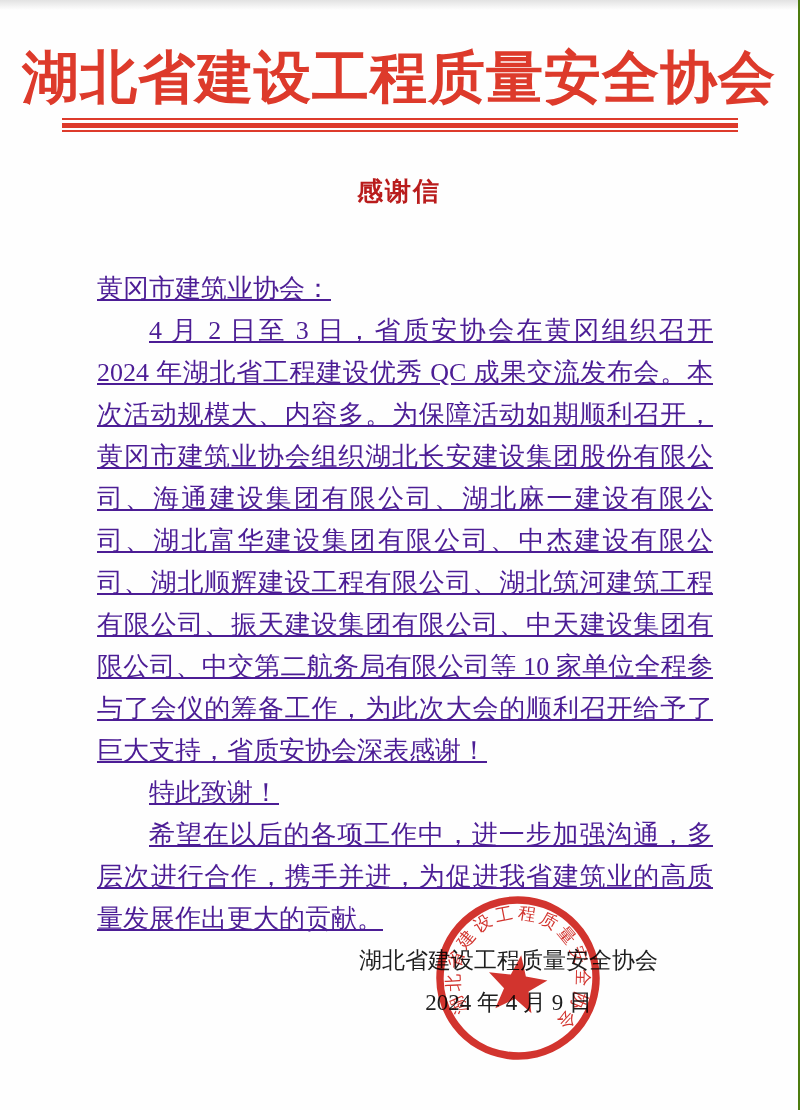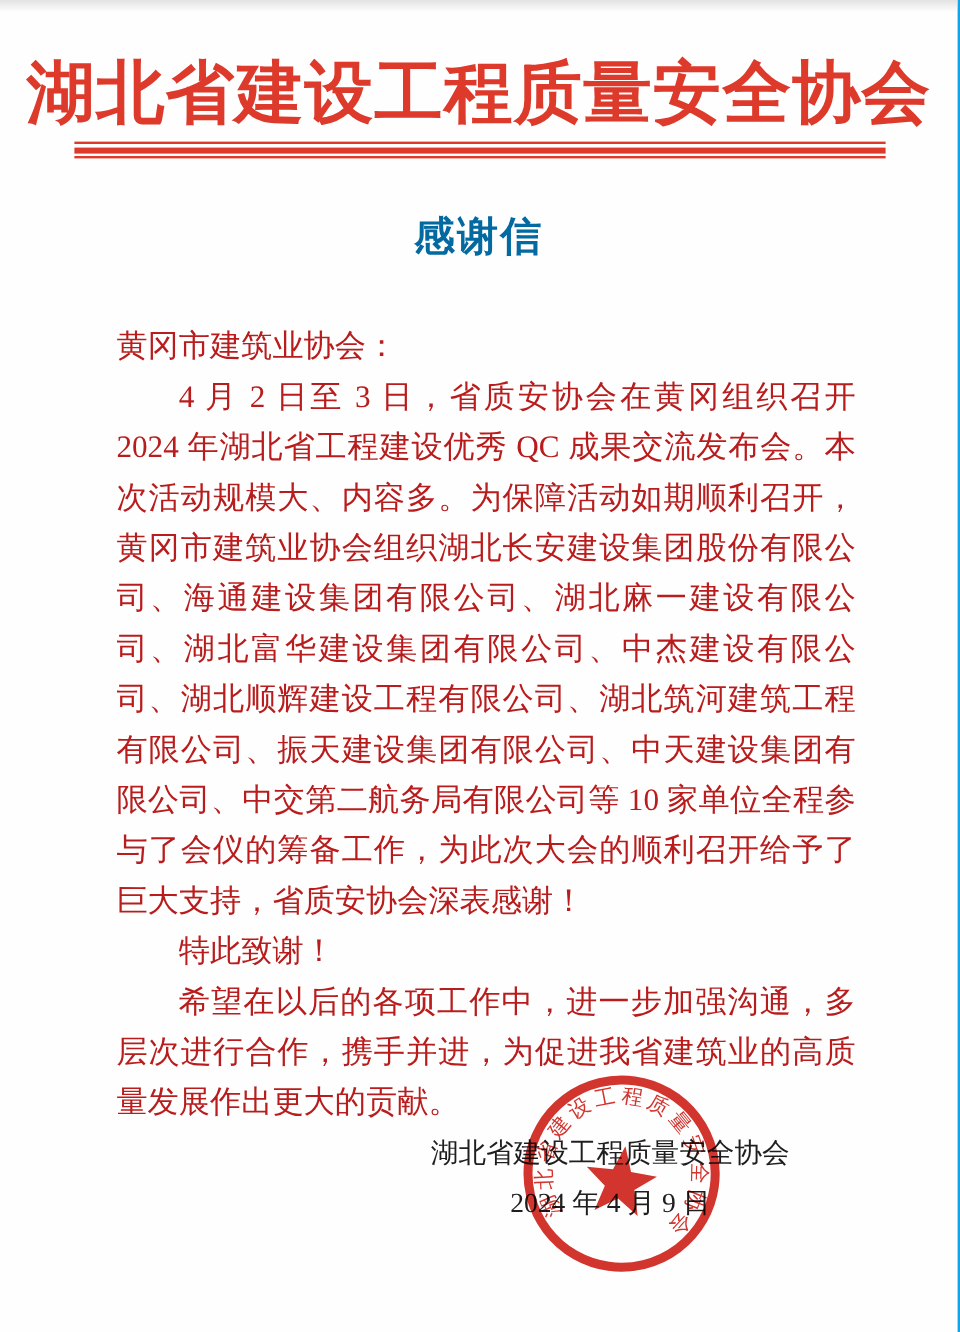--- a/index.html
+++ b/index.html
@@ -5,21 +5,21 @@
   * { margin: 0; padding: 0; box-sizing: border-box; }
   html, body { background: #e9e9e9; }
   .page {
     position: relative;
     width: 800px;
     height: 1110px;
     margin: 0 auto;
     background: #fefefe;
     overflow: hidden;
     font-family: "Liberation Serif", "DejaVu Serif", serif;
-    border-right: 2px solid #0ea5e9;
+    border-right: 2px solid #4d7c0f;
     padding-left: 42px;
   }
   .page::before {
     content: "";
     position: absolute;
     left: 0; top: 0; right: 0; height: 10px;
     background: linear-gradient(to bottom, #e2e2e2, rgba(255,255,255,0));
     pointer-events: none;
   }
   .header-title {
@@ -39,34 +39,35 @@
   }
   .divider .l1 { height: 2px; background: #dd3a2b; }
   .divider .g1 { height: 3px; }
   .divider .l2 { height: 5px; background: #dd3a2b; }
   .divider .g2 { height: 2px; }
   .divider .l3 { height: 2px; background: #dd3a2b; }
   .letter-title {
     position: absolute;
     top: 174px; left: 0; right: 0;
     text-align: center;
-    font-size: 34px;
+    font-size: 26px;
     font-weight: 700;
-    color: #0369a1;
+    color: #b91c1c;
     letter-spacing: 2px;
   }
   .letter-body {
     position: absolute;
     top: 268px;
     left: 97px;
     width: 616px;
     font-size: 26px;
     line-height: 42px;
-    color: #b91c1c;
+    color: #4c1d95;
     text-align: justify;
+    text-decoration: underline;
   }
   .letter-body p { text-indent: 2em; }
   .letter-body p.salutation { text-indent: 0; }
   .signature-block {
     position: absolute;
     top: 940px;
     right: 140px;
     text-align: center;
     font-size: 23px;
     color: #1e1e1e;

